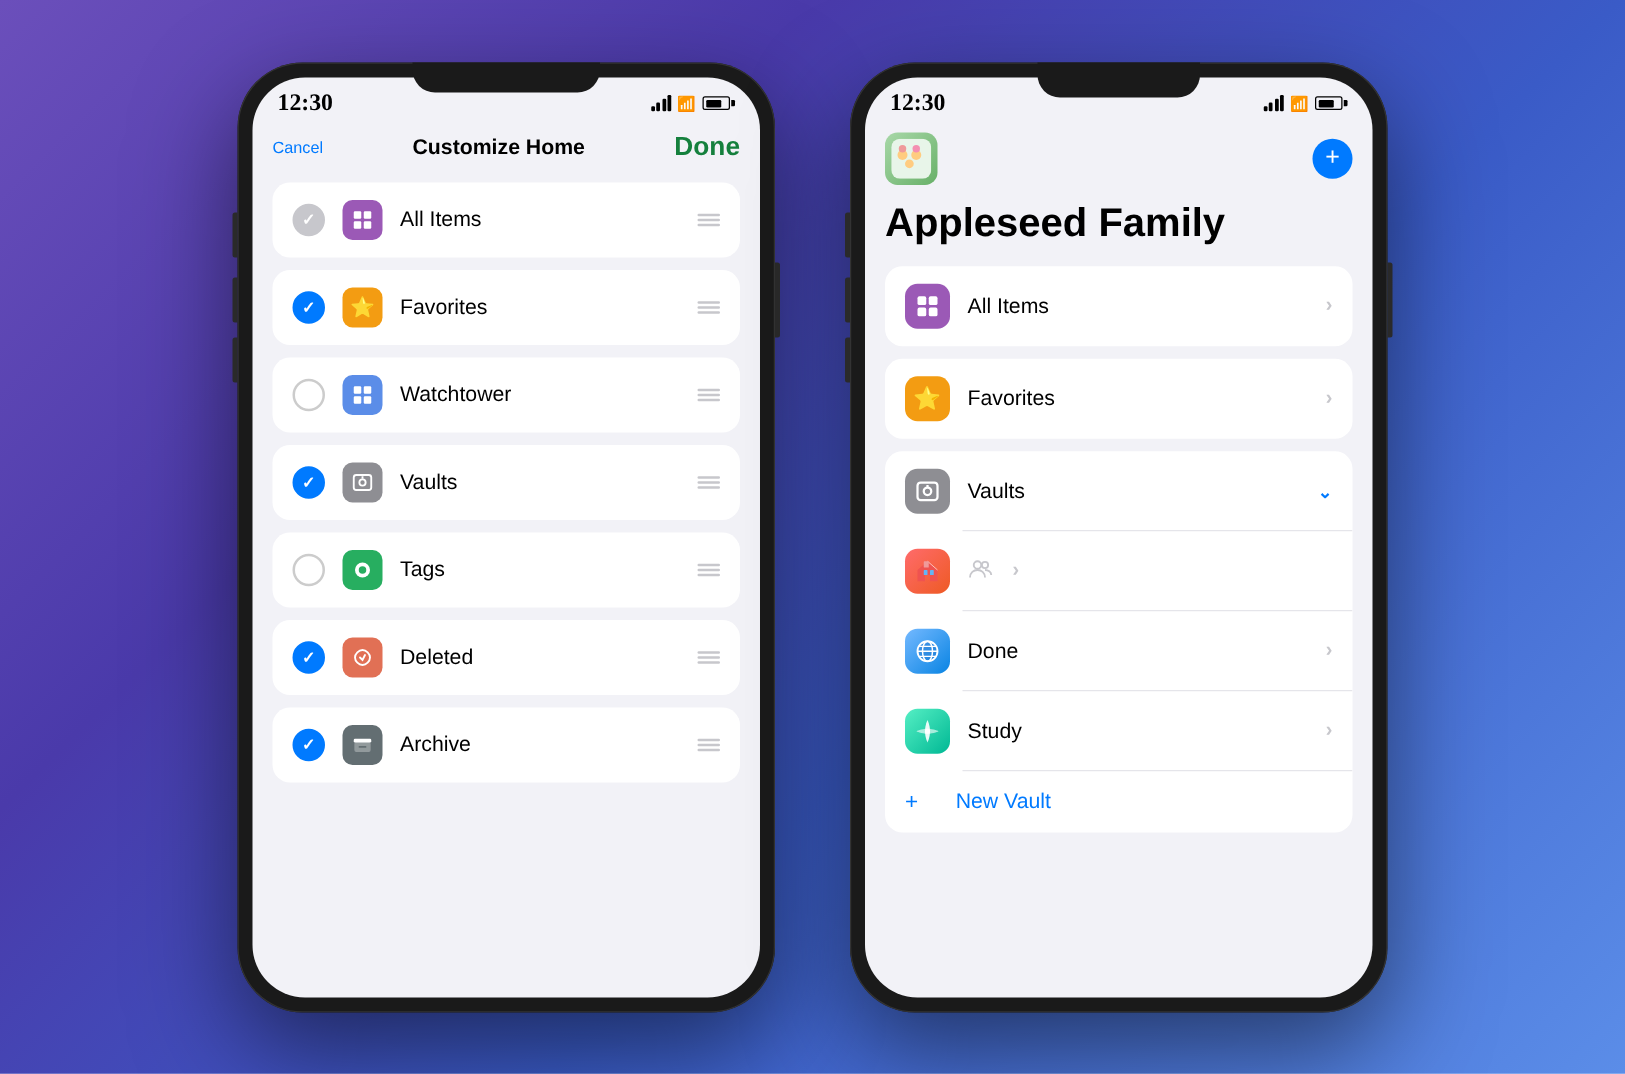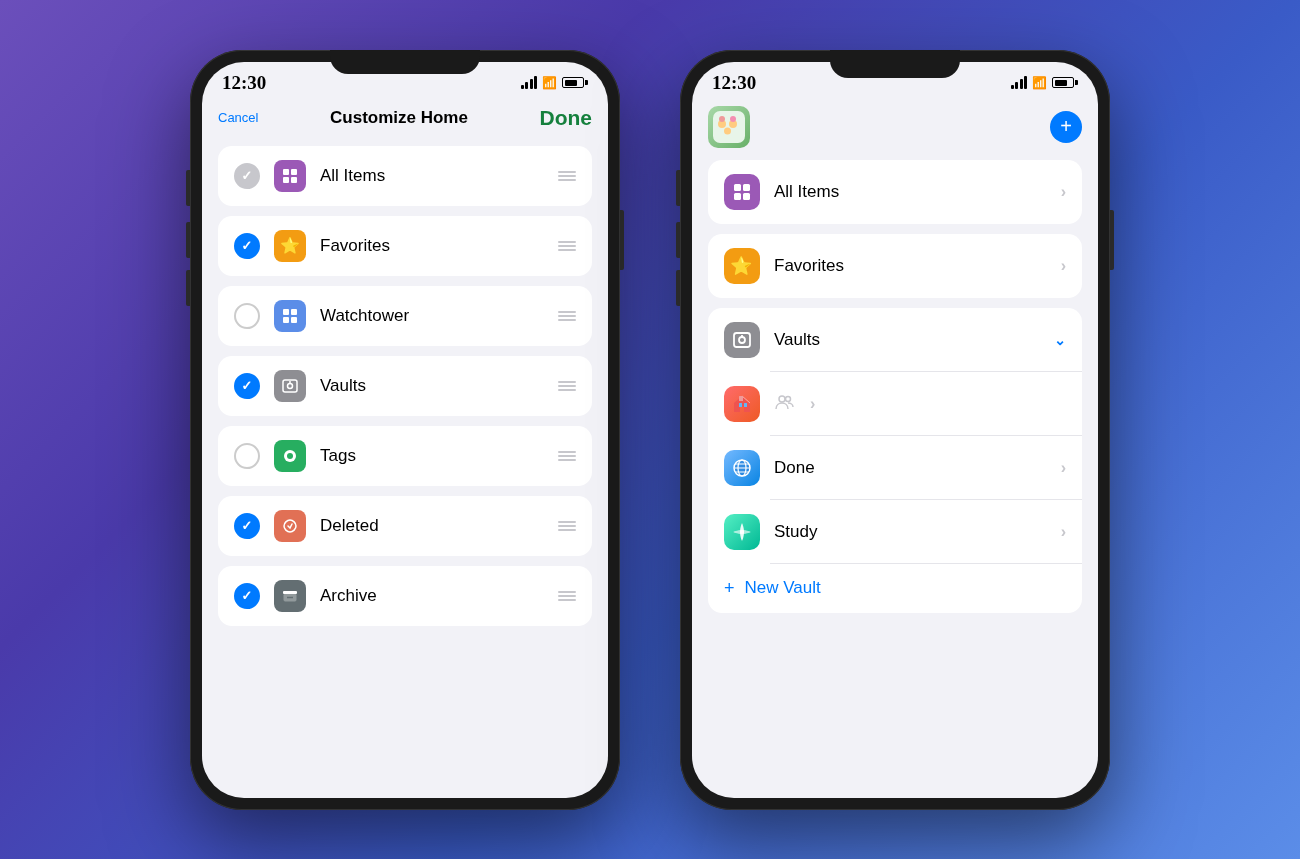--- a/index.html
+++ b/index.html
@@ -362,20 +362,21 @@
 
     .plus-blue {
       color: #007aff;
       font-size: 18px;
       font-weight: 400;
     }
 
     .new-vault-label {
       color: #007aff;
       font-size: 17px;
+      margin-left: 20px;
     }
 
     
     .icon-all-items {
       background: #9b59b6;
       color: white;
       font-size: 14px;
     }
 
     .icon-favorites {
@@ -688,20 +689,21 @@
             <circle cx="20" cy="8" r="3" fill="#f48fb1"></circle>
 
             <circle cx="14.5" cy="20" r="3.5" fill="#ffcc80"></circle>
           </svg>
         </div>
         <div class="add-button">
           <span>+</span>
         </div>
       </div>
 
+      <div class="page-title">Appleseed Family</div>
 
       <div class="right-section">
         <div class="right-item">
           <div class="vault-all-icon">
             <svg width="20" height="20" viewBox="0 0 20 20" fill="none">
               <rect x="2" y="2" width="7" height="7" rx="1.5" fill="white"></rect>
               <rect x="11" y="2" width="7" height="7" rx="1.5" fill="white"></rect>
               <rect x="2" y="11" width="7" height="7" rx="1.5" fill="white"></rect>
               <rect x="11" y="11" width="7" height="7" rx="1.5" fill="white"></rect>
             </svg>

